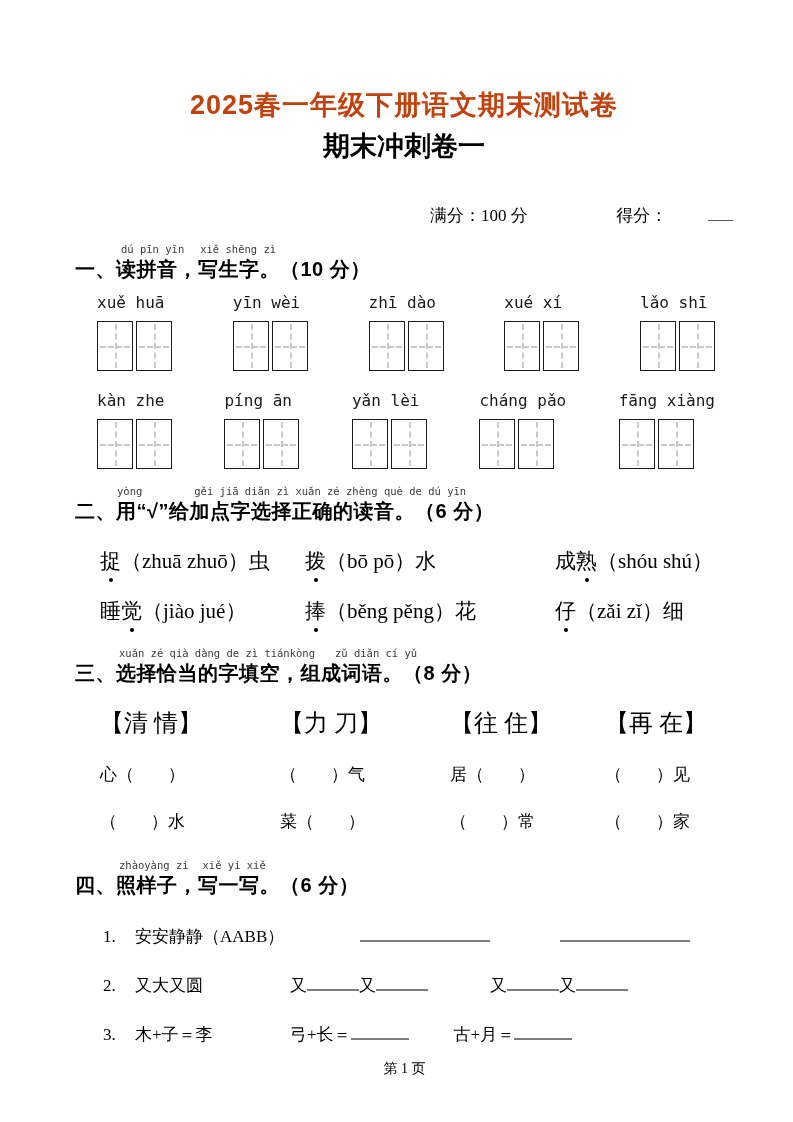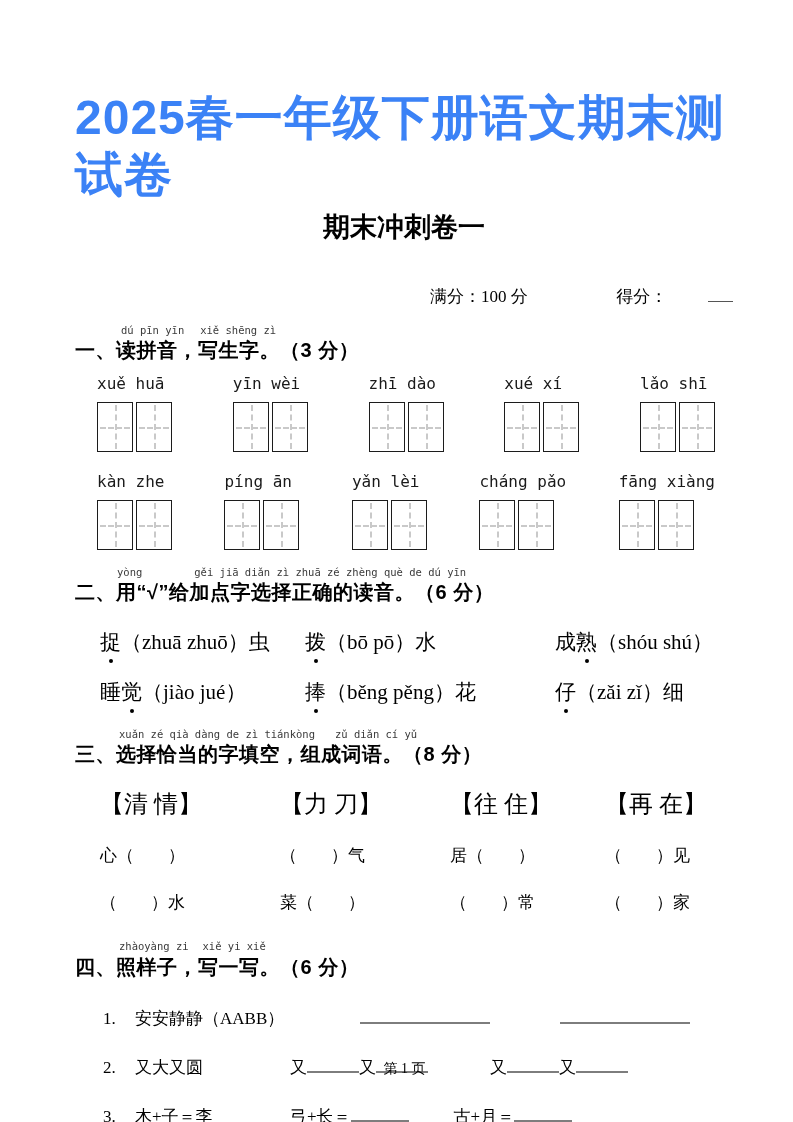--- a/index.html
+++ b/index.html
@@ -9,23 +9,24 @@
     width:793px; height:1122px;
     margin:0 auto;
     background:#ffffff;
     color:#000;
     font-family:"Liberation Serif","DejaVu Serif",serif;
     overflow:hidden;
   }
   .content { padding:90px 60px 0 75px; }
 
   .title {
+    text-align:center;
     font-family:"Liberation Sans","DejaVu Sans",sans-serif;
-    font-weight:700; font-size:48px; line-height:1.18;
-    letter-spacing:1px; color:#3b82f6;
+    font-weight:700; font-size:27px; line-height:1.18;
+    letter-spacing:1px; color:#c2410c;
   }
   .subtitle {
     text-align:center;
     font-family:"Liberation Sans","DejaVu Sans",sans-serif;
     font-weight:700; font-size:27px; margin-top:6px; color:#000;
   }
 
   .score-row {
     margin-top:40px; padding-left:355px;
     font-size:17px; display:flex; align-items:baseline; white-space:nowrap;gap:41px;
@@ -103,21 +104,21 @@
       <span class="score-gap"></span>
       <span>得分：</span>
       <span class="blank w90"></span>
     </div>
 
     <div class="s1">
       <div class="sec-pinyin">
         <span style="margin-left:46px">dú pīn yīn</span>
         <span style="margin-left:16px">xiě shēng zì</span>
       </div>
-      <div class="sec-heading">一、读拼音，写生字。（3 分）</div>
+      <div class="sec-heading">一、读拼音，写生字。（10 分）</div>
 
       <div class="grid-block">
         <div class="grid-row">
           <div class="unit">
             <div class="pinyin-word">xuě huā</div>
             <div class="pair">
               <div class="tzg"></div>
                 <div class="tzg"></div>
             </div>
           </div>
@@ -187,21 +188,21 @@
                 <div class="tzg"></div>
             </div>
           </div>
         </div>
       </div>
     </div>
 
     <div class="s2">
       <div class="sec-pinyin">
         <span style="margin-left:42px">yòng</span>
-        <span style="margin-left:52px">gěi jiā diǎn zì zhuā zé zhèng què de dú yīn</span>
+        <span style="margin-left:52px">gěi jiā diǎn zì xuǎn zé zhèng què de dú yīn</span>
       </div>
       <div class="sec-heading">二、用“√”给加点字选择正确的读音。（6 分）</div>
 
       <div class="s2-grid">
         <span><span></span><span class="dotted">捉</span><span>（zhuā zhuō）</span><span>虫</span></span>
         <span><span></span><span class="dotted">拨</span><span>（bō pō）</span><span>水</span></span>
         <span><span>成</span><span class="dotted">熟</span><span>（shóu shú）</span><span></span></span>
       </div>
       <div class="s2-grid">
         <span><span>睡</span><span class="dotted">觉</span><span>（jiào jué）</span><span></span></span>

